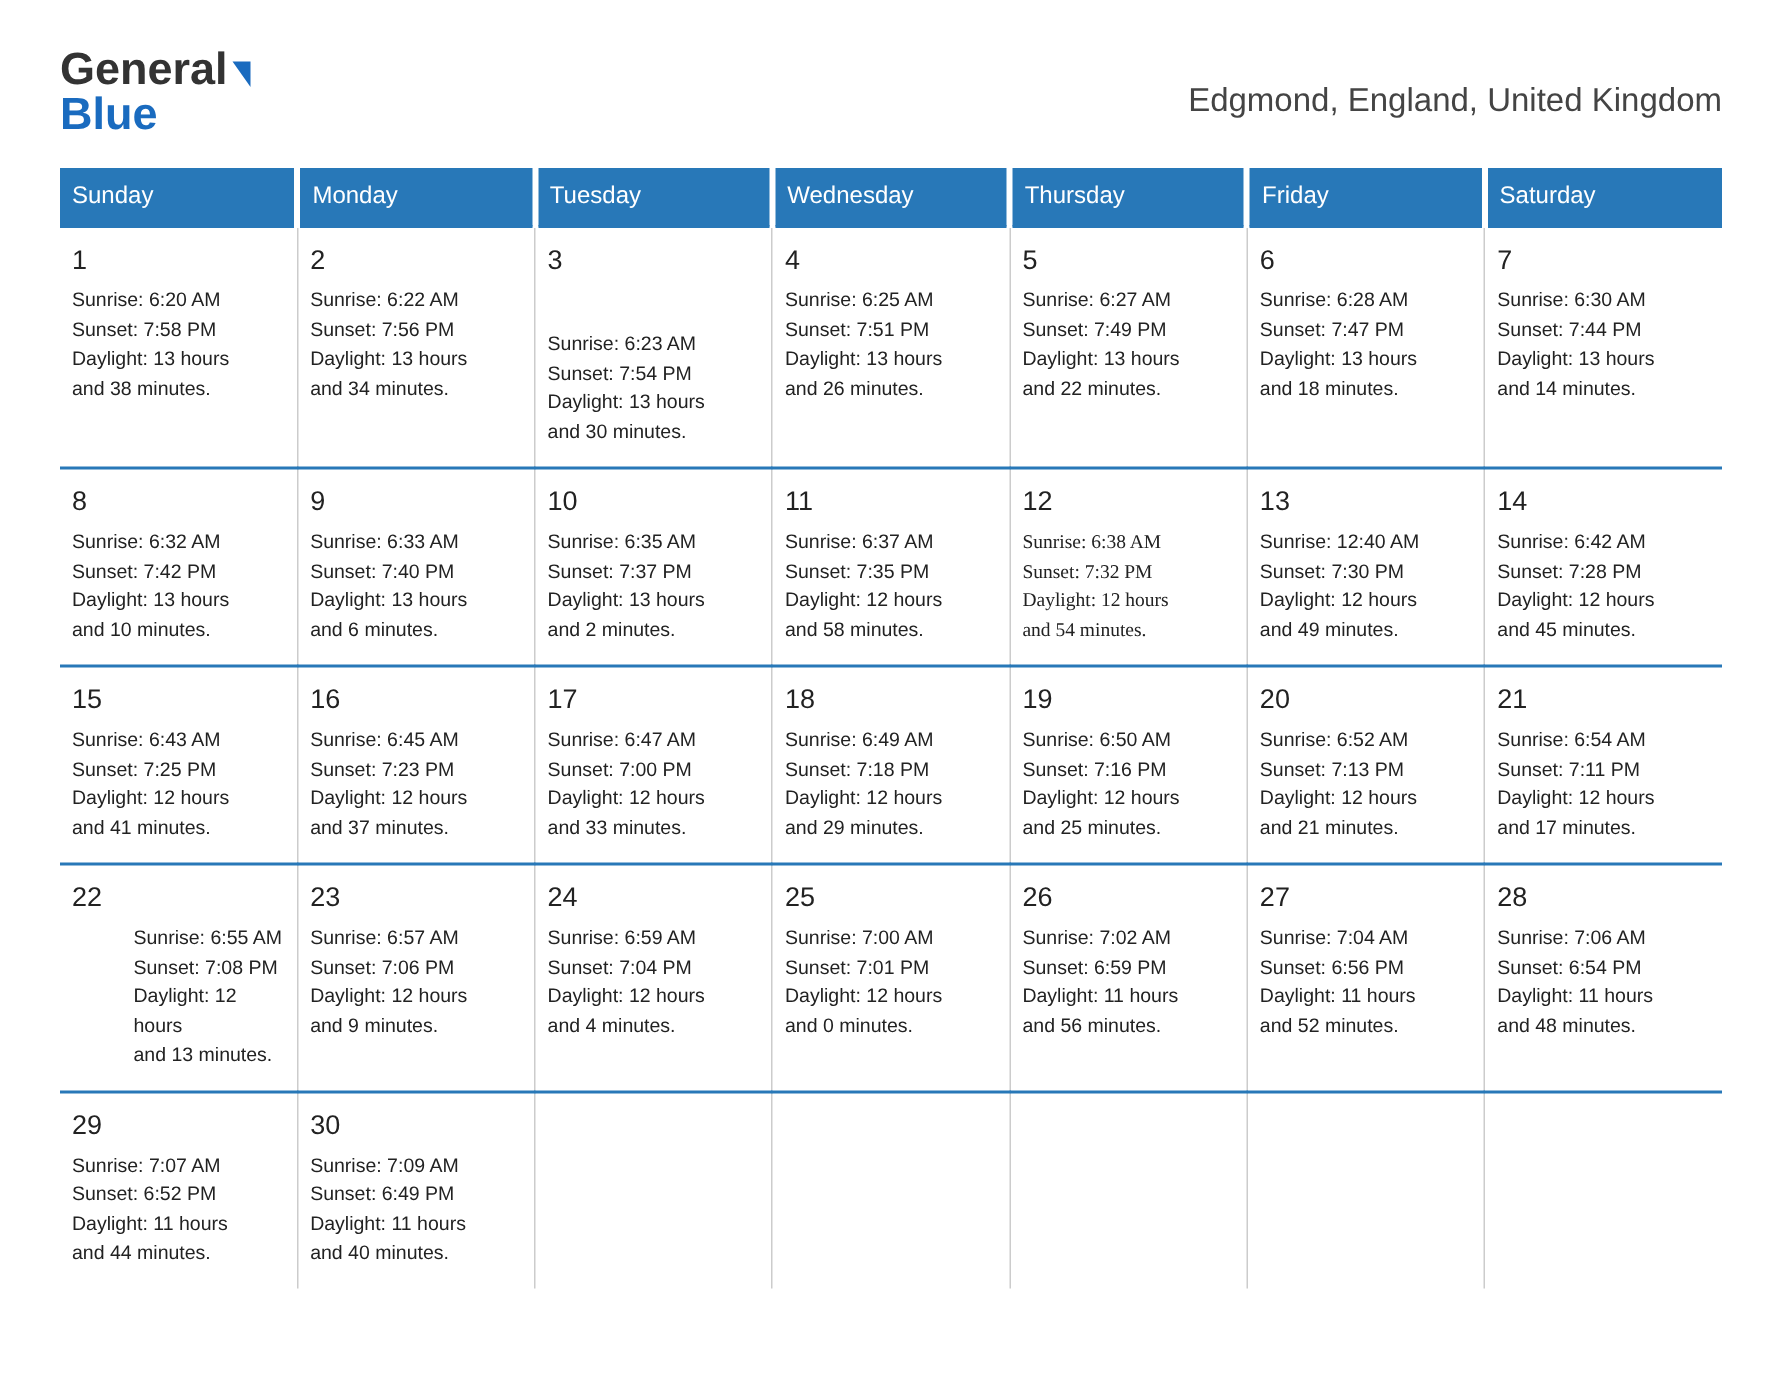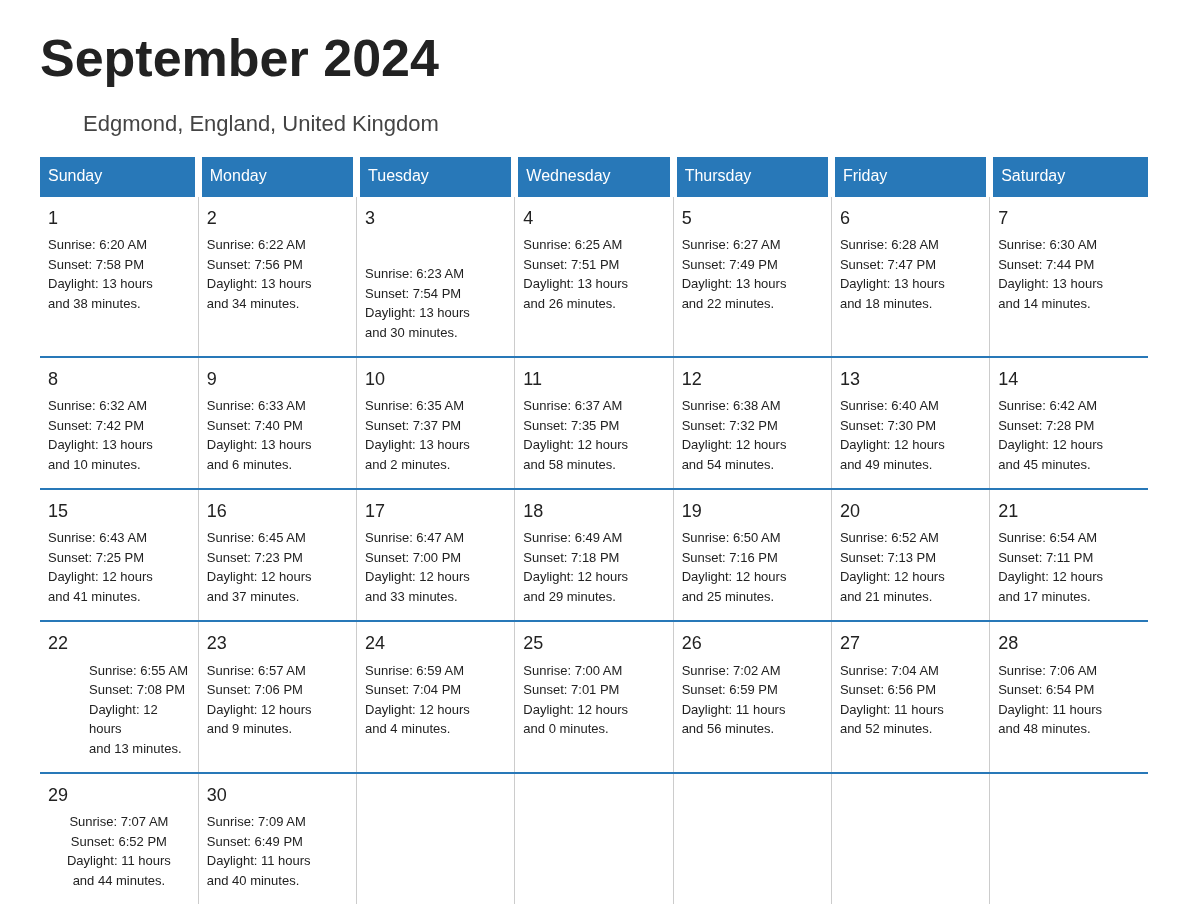--- a/index.html
+++ b/index.html
@@ -43,21 +43,21 @@
     }
     thead tr {
       background-color: #2878b8;
       color: white;
     }
     thead th {
       padding: 10px 8px;
       font-size: 16px;
       font-weight: normal;
       text-align: left;
-      border-right: 7px solid #ffffff;
+      border-right: 4px solid #ffffff;
     }
     thead th:last-child {
       border-right: none;
     }
     tbody tr {
       border-top: 2px solid #2878b8;
       vertical-align: top;
     }
     tbody td {
       padding: 8px 8px 14px 8px;
@@ -77,22 +77,28 @@
     }
     .day-info {
       font-size: 13px;
       line-height: 1.5;
     }
   </style>
 </head>
 <body>
 
 <div class="header">
+  <div class="logo">
+    <div style="display:flex;align-items:center;">
+      <span style="font-size:30px;font-weight:bold;color:#333;">General</span>
+      <span style="display:inline-block;width:0;height:0;border-left:12px solid transparent;border-top:17px solid #1a6bbf;margin-left:3px;margin-top:4px;"></span>
+    </div>
+    <div style="font-size:30px;font-weight:bold;color:#1a6bbf;line-height:1;margin-top:-2px;">Blue</div>
+  </div>
   <div class="title-block">
-    <h1>September 2024</h1>
     <h2>Edgmond, England, United Kingdom</h2>
   </div>
 </div>
 
 <table>
   <thead>
     <tr>
     <th>Sunday</th>
         <th>Monday</th>
         <th>Tuesday</th>
@@ -178,28 +184,28 @@
         </td>
         <td>
           <span class="day-num">11</span>
           <div class="day-info" style="white-space: pre-line;">Sunrise: 6:37 AM
 Sunset: 7:35 PM
 Daylight: 12 hours
 and 58 minutes.</div>
         </td>
         <td>
           <span class="day-num">12</span>
-          <div class="day-info" style="white-space: pre-line;">Sunrise: 6:38 AM
+          <div class="day-info" style="white-space: pre-line; font-family: Liberation Serif, serif;">Sunrise: 6:38 AM
 Sunset: 7:32 PM
 Daylight: 12 hours
 and 54 minutes.</div>
         </td>
         <td>
           <span class="day-num">13</span>
-          <div class="day-info" style="white-space: pre-line;">Sunrise: 6:40 AM
+          <div class="day-info" style="white-space: pre-line;">Sunrise: 12:40 AM
 Sunset: 7:30 PM
 Daylight: 12 hours
 and 49 minutes.</div>
         </td>
         <td>
           <span class="day-num">14</span>
           <div class="day-info" style="white-space: pre-line;">Sunrise: 6:42 AM
 Sunset: 7:28 PM
 Daylight: 12 hours
 and 45 minutes.</div>
@@ -303,21 +309,21 @@
           <span class="day-num">28</span>
           <div class="day-info" style="white-space: pre-line;">Sunrise: 7:06 AM
 Sunset: 6:54 PM
 Daylight: 11 hours
 and 48 minutes.</div>
         </td>
       </tr>
       <tr>
         <td>
           <span class="day-num">29</span>
-          <div class="day-info" style="white-space: pre-line; text-align: center;">Sunrise: 7:07 AM
+          <div class="day-info" style="white-space: pre-line;">Sunrise: 7:07 AM
 Sunset: 6:52 PM
 Daylight: 11 hours
 and 44 minutes.</div>
         </td>
         <td>
           <span class="day-num">30</span>
           <div class="day-info" style="white-space: pre-line;">Sunrise: 7:09 AM
 Sunset: 6:49 PM
 Daylight: 11 hours
 and 40 minutes.</div>

